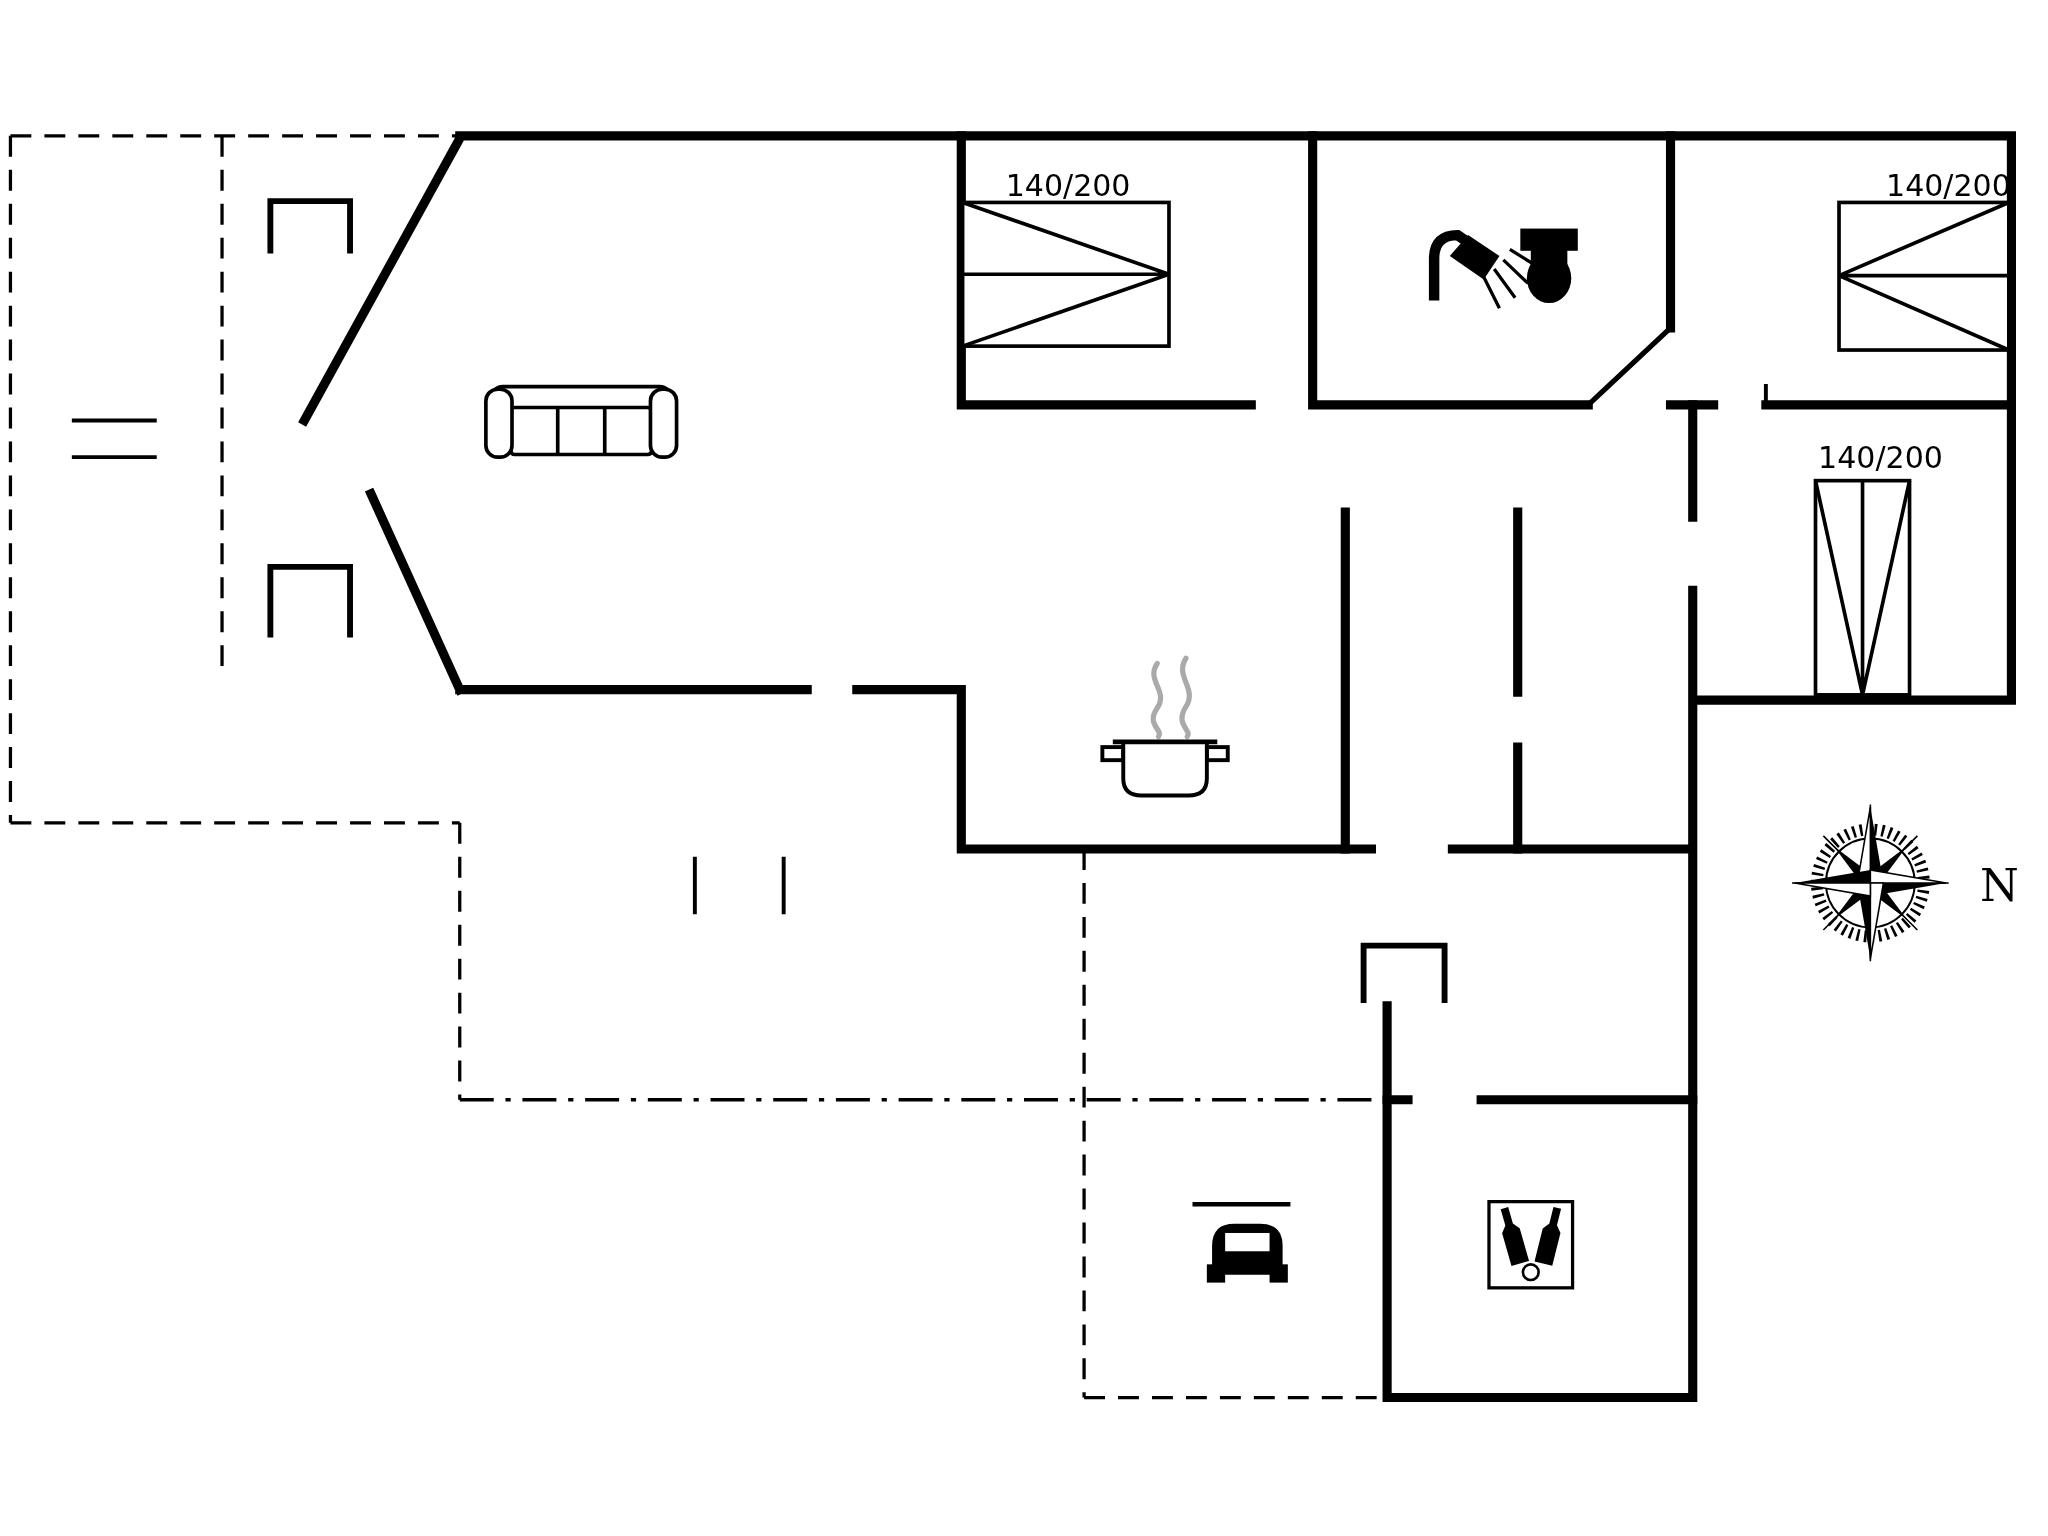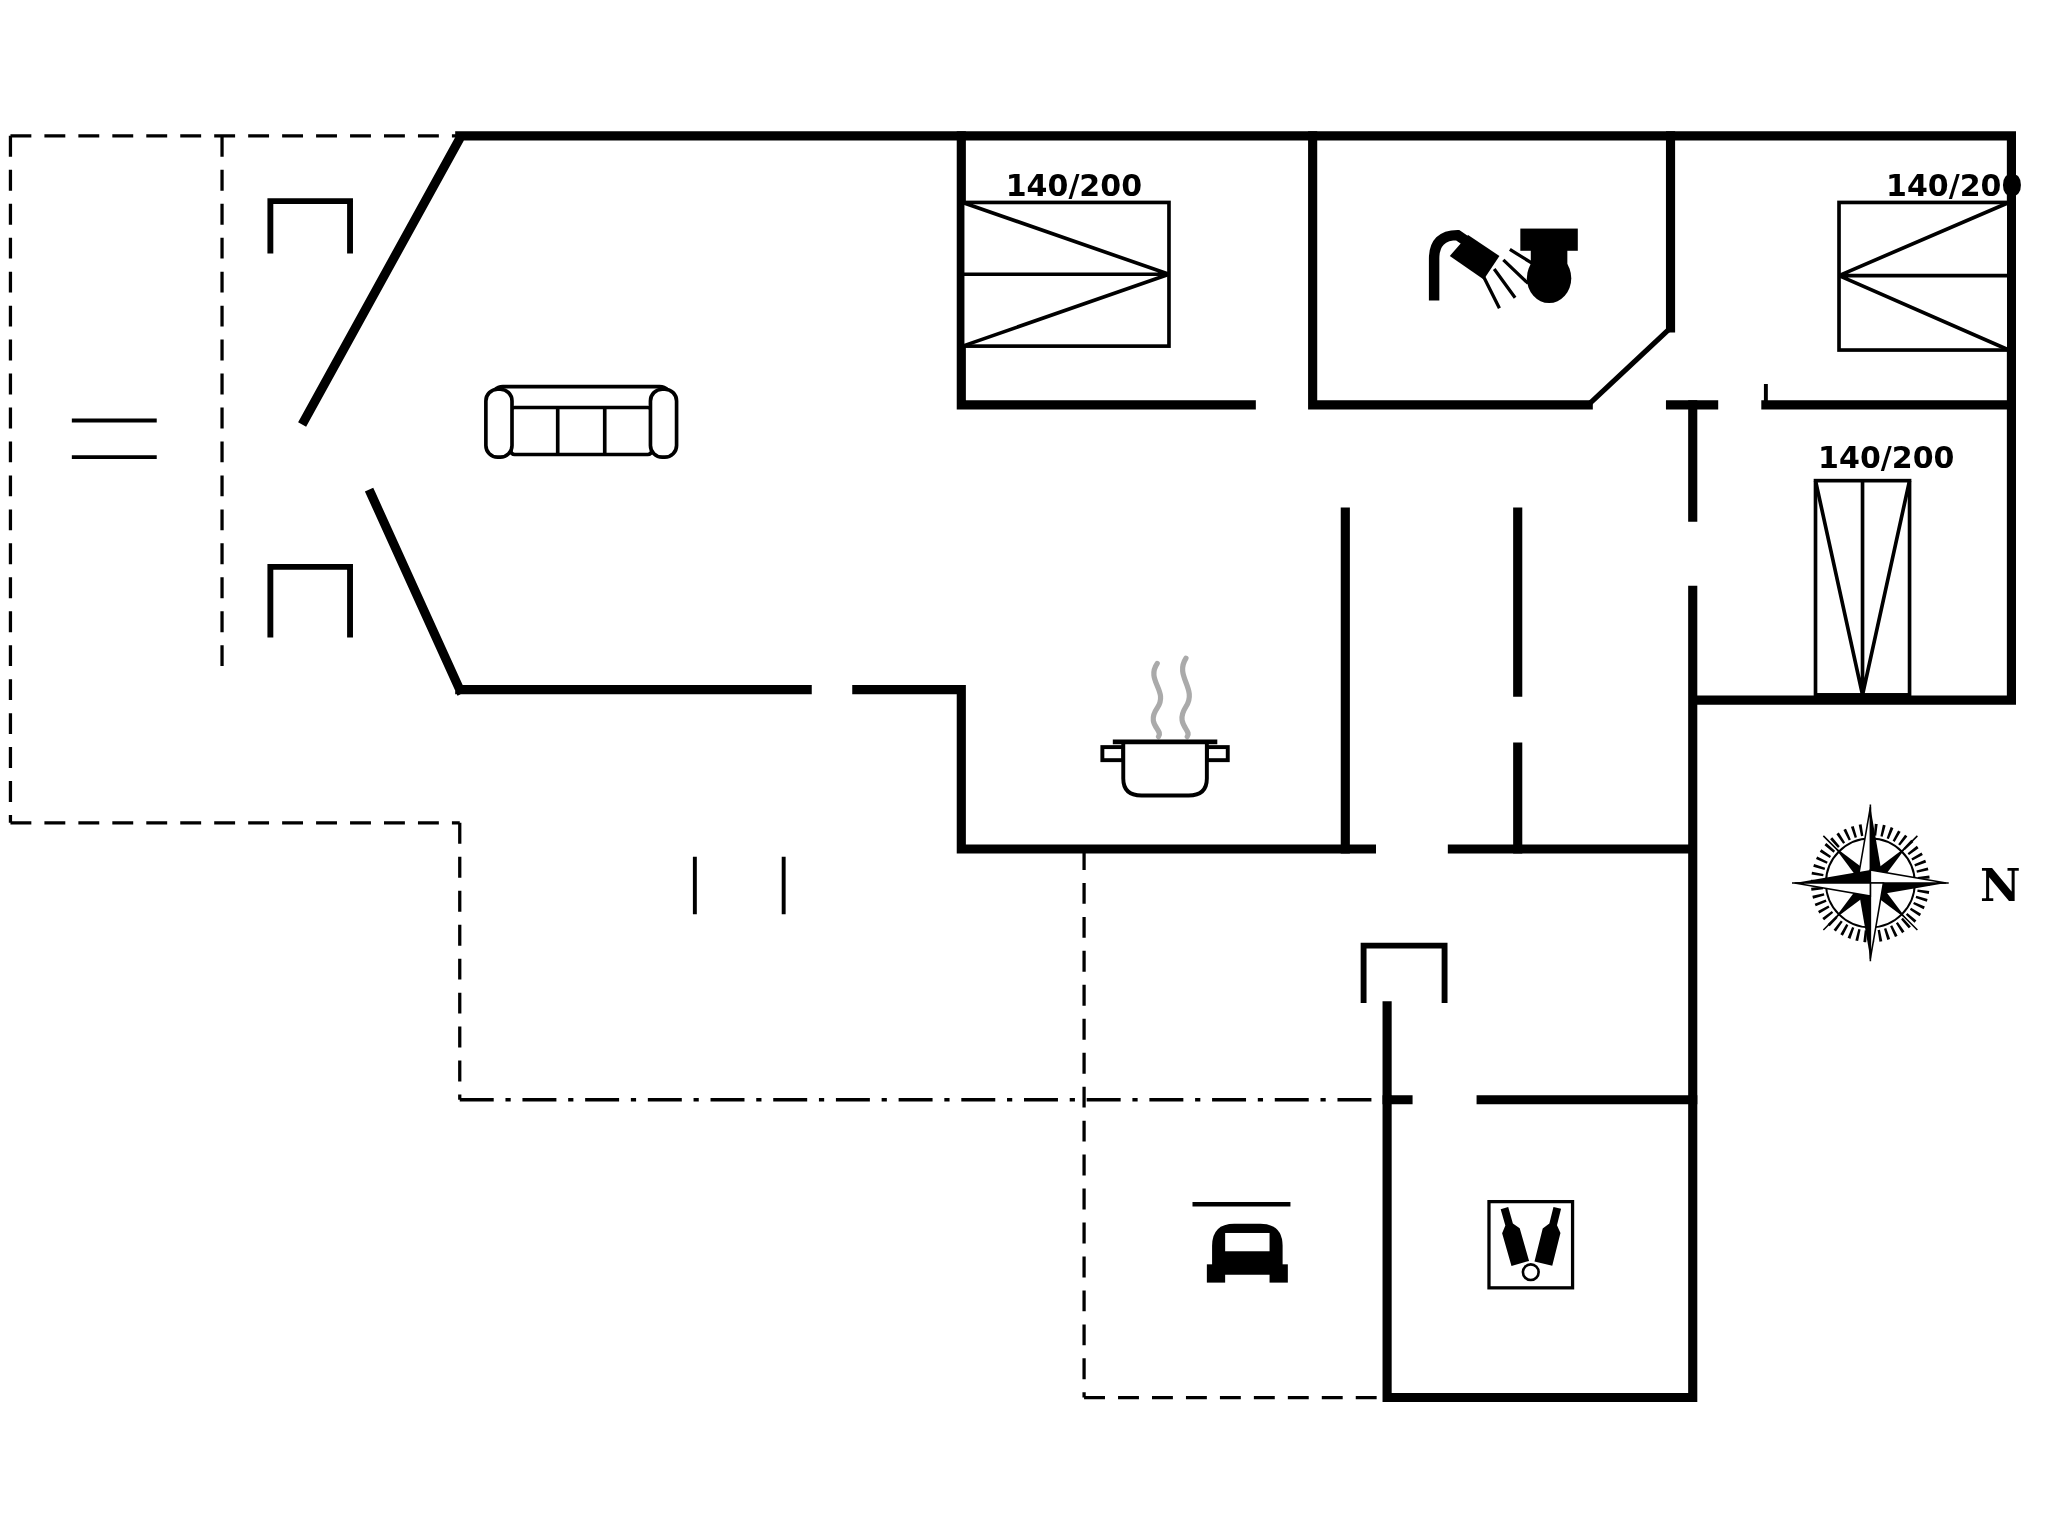--- a/index.html
+++ b/index.html
@@ -1,20 +1,20 @@
 <!DOCTYPE html>
 <html><head>
 <meta charset="utf-8">
 <style>
   html,body{margin:0;padding:0;}
   body{
     width:2048px;height:1536px;background:#ffffff;overflow:hidden;
     font-family:"DejaVu Sans", sans-serif;
   }
-  .plan-wrap{width:2048px;height:1536px;font-weight:bold;}
+  .plan-wrap{width:2048px;height:1536px;}
   svg{display:block;width:2048px;height:1536px;}
   .wall{stroke:#000;fill:none;stroke-linecap:square;}
   .thin{stroke:#000;fill:none;}
   text{fill:#000;}
   .bedlabel{font-family:"DejaVu Sans", sans-serif;font-size:23px;}
   .northlabel{font-family:"DejaVu Serif", serif;font-size:34px;}
 </style>
 </head>
 <body>
 

